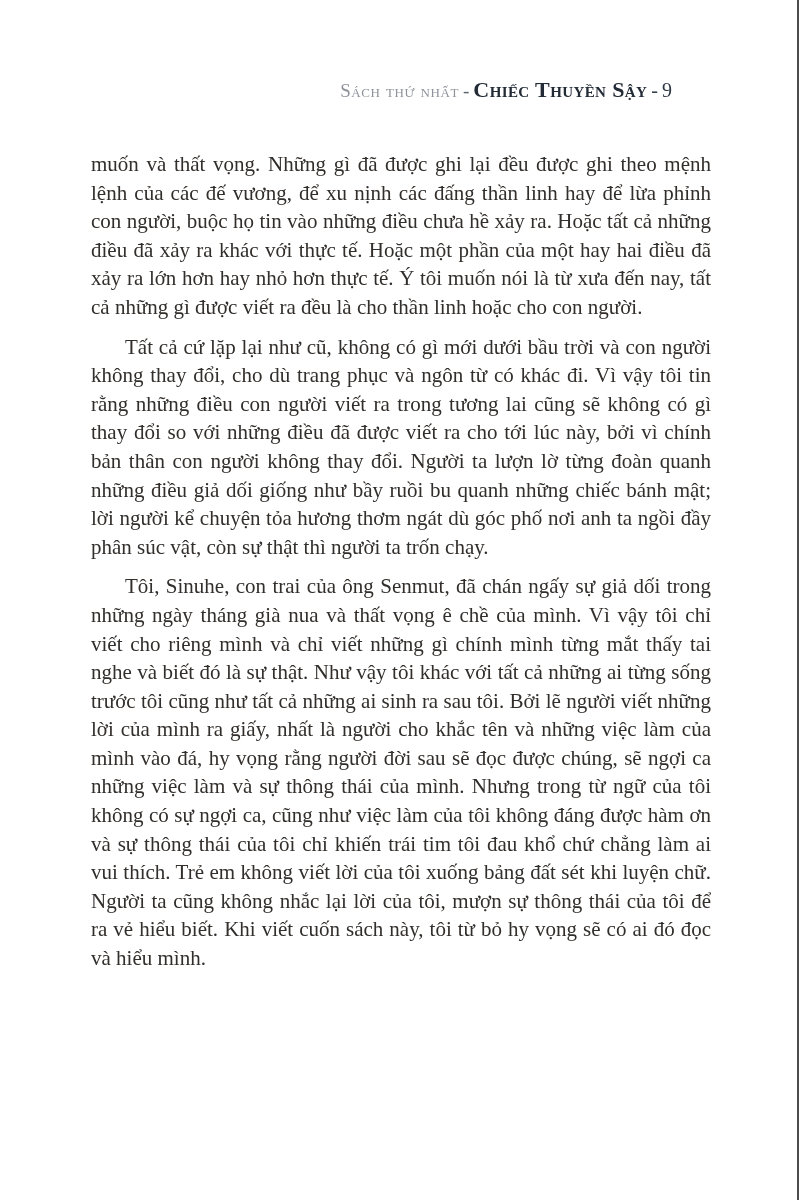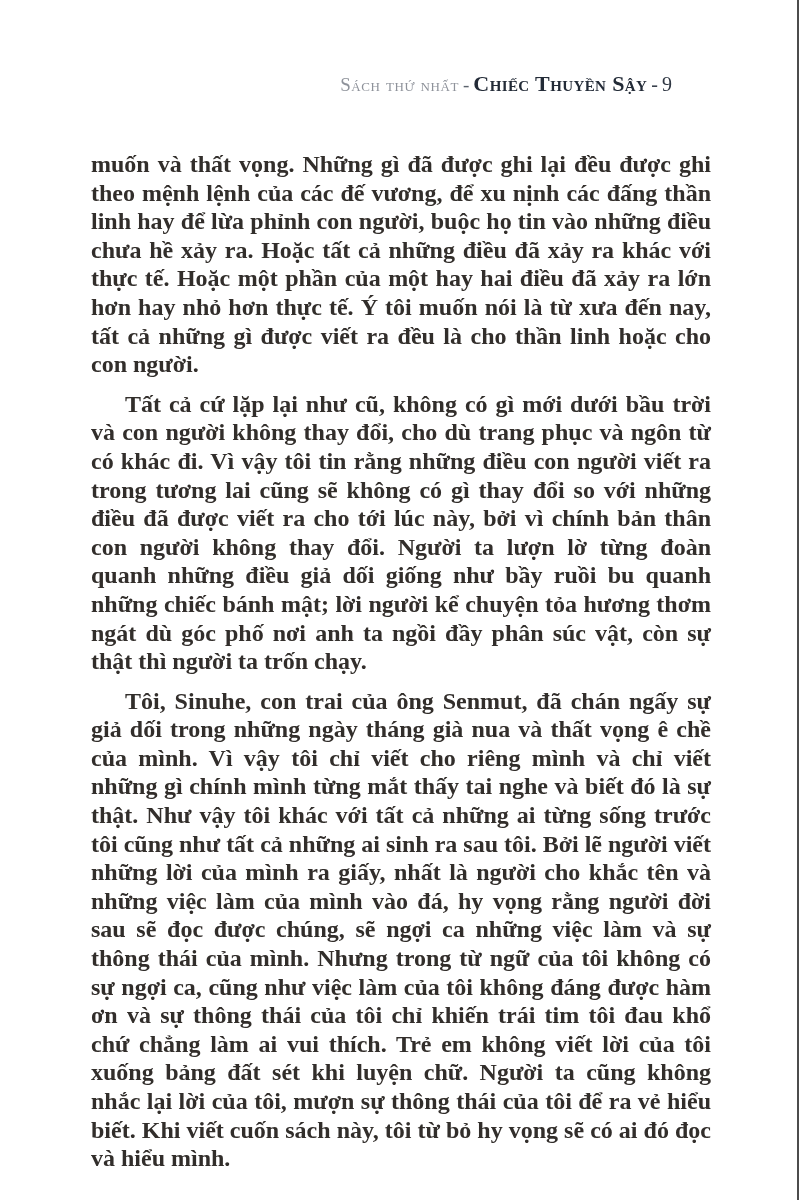--- a/index.html
+++ b/index.html
@@ -20,21 +20,21 @@
     position: absolute;
     top: 0;
     right: 1px;
     width: 2px;
     height: 1200px;
     background: #4c4c4c;
   }
   
   .running-header {
     position: absolute;
-    top: 71px;
+    top: 77px;
     right: 128px;
     white-space: nowrap;
     font-variant: small-caps;
     line-height: 26px;
   }
   .running-header .section-label {
     font-size: 19px;
     color: #8e929a;
     letter-spacing: 0.6px;
   }
@@ -62,25 +62,24 @@
   
   .page-body {
     position: absolute;
     top: 150px;
     left: 91px;
     width: 620px;
     color: #322e2b;
   }
   .page-body p {
     margin: 0 0 11px 0;
-    font-size: 24px;
+    font-size: 21px;
     line-height: 28.6px;
     text-align: justify;
     text-justify: inter-word;
-    font-weight: bold;
   }
   .page-body p.indent {
     text-indent: 34px;
   }
 </style>
 </head>
 <body>
 
 <div class="page">
 

